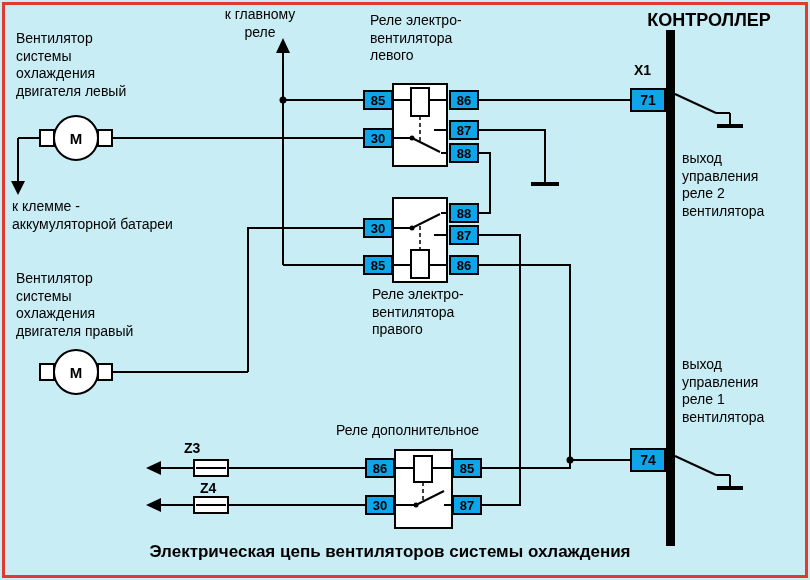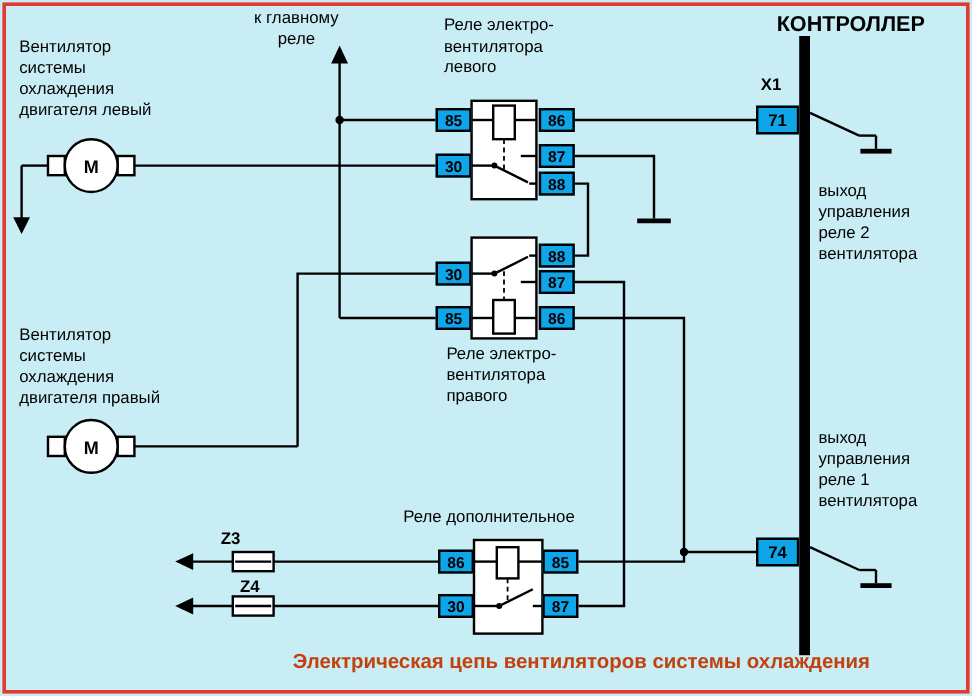--- a/index.html
+++ b/index.html
@@ -13,22 +13,22 @@
   .lbl{position:absolute;white-space:pre-line;font-size:14px;line-height:1.25;z-index:10;}
   .bold{font-weight:bold;}
   .pin{
     position:absolute;width:30px;height:20px;box-sizing:border-box;
     background:#0ea5e9;border:2px solid #000;
     display:flex;align-items:center;justify-content:center;
     font-size:13px;font-weight:bold;z-index:10;
   }
   .cpin{width:36px;height:24px;font-size:14px;}
   .title{
-    position:absolute;left:55px;top:542px;width:670px;text-align:right;
-    font-size:17px;font-weight:bold;color:#c2410c;z-index:10;
+    position:absolute;left:55px;top:542px;width:670px;text-align:center;
+    font-size:17px;font-weight:bold;color:#000000;z-index:10;
   }
   .controller-name{position:absolute;left:636px;top:10px;width:146px;font-size:18px;font-weight:bold;z-index:10;text-align:center;}
   svg text{font-family:"Liberation Sans",sans-serif;font-weight:bold;font-size:15px;}
 </style>
 </head>
 <body>
 
 <div class="stage">
   <div class="frame"></div>
 
@@ -153,38 +153,40 @@
       <line x1="416" y1="505" x2="444" y2="491" stroke="#000" stroke-width="2"></line>
       <line x1="452" y1="505" x2="444" y2="505" stroke="#000" stroke-width="2"></line>
     </g>
   </svg>
 
   <div class="lbl" style="left:16px;top:30px;width:160px;">Вентилятор
 системы
 охлаждения
 двигателя левый</div>
 
-  <div class="lbl" style="left:192px;top:6px;width:110px;text-align:center;">к главному
+  <div class="lbl" style="left:205px;top:6px;width:110px;text-align:center;">к главному
 реле</div>
 
   <div class="lbl" style="left:370px;top:12px;width:130px;">Реле электро-
 вентилятора
 левого</div>
 
   <div class="controller-name">КОНТРОЛЛЕР</div>
 
   <div class="lbl bold" style="left:634px;top:62px;width:34px;">X1</div>
 
   <div class="pin cpin" style="left:630px;top:88px;">71</div>
 
   <div class="lbl" style="left:682px;top:150px;width:120px;">выход
 управления
 реле 2
 вентилятора</div>
 
+  <div class="lbl" style="left:12px;top:198px;width:215px;">к клемме -
+аккумуляторной батареи</div>
 
   <div class="lbl" style="left:16px;top:270px;width:160px;">Вентилятор
 системы
 охлаждения
 двигателя правый</div>
 
   <div class="lbl" style="left:372px;top:286px;width:130px;">Реле электро-
 вентилятора
 правого</div>
 

